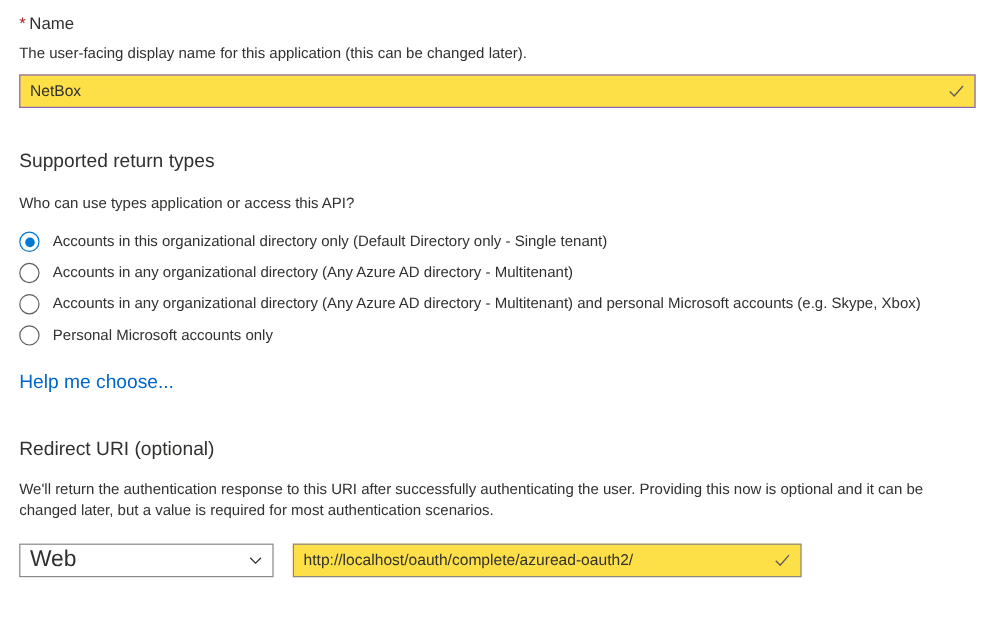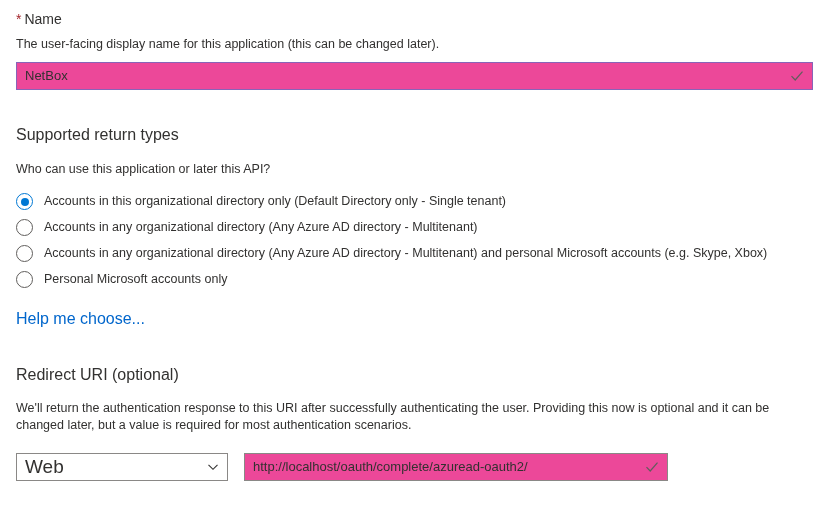--- a/index.html
+++ b/index.html
@@ -36,21 +36,21 @@
     font-size: 12.5px;
     color: #323130;
     line-height: 17px;
     margin: 0 0 9px 0;
   }
   .textbox {
     position: relative;
     height: 28px;
     box-sizing: border-box;
     border: 1px solid #8a8886;
-    background: #ec4899;
+    background: #fde047;
     display: flex;
     align-items: center;
     padding: 0 15px 0 8px;
   }
   .textbox.focused {
     border: 1px solid #8764b8;
   }
   .textbox .value {
     font-size: 13px;
     color: #323130;
@@ -178,21 +178,21 @@
         <path d="M1.5 7.2 L5.2 11 L12.5 2.6" fill="none" stroke="#605e5c" stroke-width="1.2"></path>
       </svg>
     </span>
   </div>
 
   <div class="sp-name-to-acct"></div>
 
   
   <h2 class="section-head">Supported return types</h2>
   <div class="sp-head-to-desc"></div>
-  <div class="field-desc">Who can use this application or later this API?</div>
+  <div class="field-desc">Who can use types application or access this API?</div>
 
   <div class="sp-radios-top"></div>
 
   <div class="radio-row">
     <span class="radio checked"></span>
     <span class="radio-label">Accounts in this organizational directory only (Default Directory only - Single tenant)</span>
   </div>
   <div class="radio-row">
     <span class="radio"></span>
     <span class="radio-label">Accounts in any organizational directory (Any Azure AD directory - Multitenant)</span>

